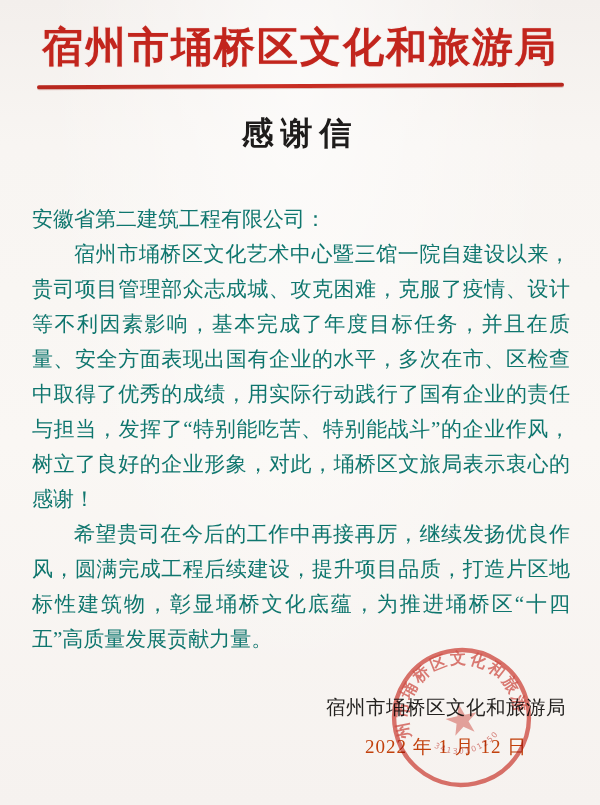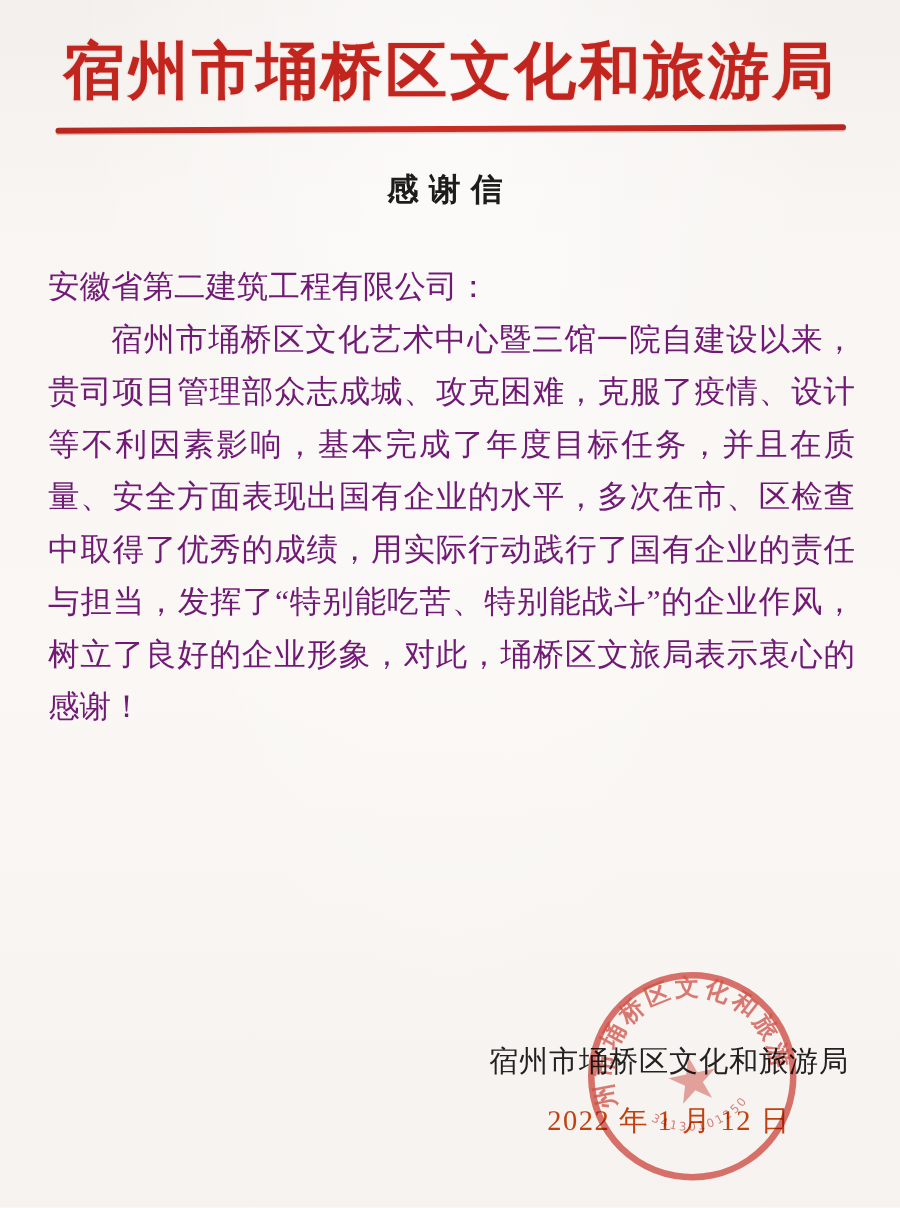--- a/index.html
+++ b/index.html
@@ -31,31 +31,31 @@
     height: 4px;
     margin: 6px auto 0 auto;
     background: linear-gradient(90deg, #b7271e 0%, #c92e24 45%, #b7271e 100%);
     border-radius: 2px;
     transform: rotate(-0.25deg);
     box-shadow: 0 1px 0 rgba(150,40,30,.25);
   }
   .letter-title {
     margin-top: 24px;
     text-align: center;
-    font-size: 21px;
+    font-size: 32px;
     font-weight: 700;
     letter-spacing: 7px;
     color: #1e1c1b;
   }
   .body-text {
-    margin: 34px 30px 0 32px;
+    margin: 46px 30px 0 32px;
     font-size: 21px;
     line-height: 35px;
     text-align: justify;
-    color: #701a75;
+    color: #0f766e;
   }
   .body-text .recipient { text-indent: 0; }
   .body-text p.para { text-indent: 2em; font-family: Liberation Serif, serif; }
 
   .closing {
     position: absolute;
     top: 694px;
     right: 34px;
     text-align: center;
   }
@@ -92,20 +92,21 @@
 
   <div class="letterhead">宿州市埇桥区文化和旅游局</div>
 
   <div class="red-rule"></div>
 
   <div class="letter-title">感谢信</div>
 
   <div class="body-text">
     <p class="recipient">安徽省第二建筑工程有限公司：</p>
     <p class="para">宿州市埇桥区文化艺术中心暨三馆一院自建设以来，贵司项目管理部众志成城、攻克困难，克服了疫情、设计等不利因素影响，基本完成了年度目标任务，并且在质量、安全方面表现出国有企业的水平，多次在市、区检查中取得了优秀的成绩，用实际行动践行了国有企业的责任与担当，发挥了“特别能吃苦、特别能战斗”的企业作风，树立了良好的企业形象，对此，埇桥区文旅局表示衷心的感谢！</p>
+    <p class="para">希望贵司在今后的工作中再接再厉，继续发扬优良作风，圆满完成工程后续建设，提升项目品质，打造片区地标性建筑物，彰显埇桥文化底蕴，为推进埇桥区“十四五”高质量发展贡献力量。</p>
   </div>
 
   <div class="closing">
     <div class="org">宿州市埇桥区文化和旅游局</div>
     <div class="date">2022 年 1 月 12 日</div>
   </div>
 
   <svg class="seal" viewBox="0 0 140 140">
     <defs>
       <path id="sealTopArc" d="M 18,70 a 52,52 0 1 1 104,0" fill="none"></path>

